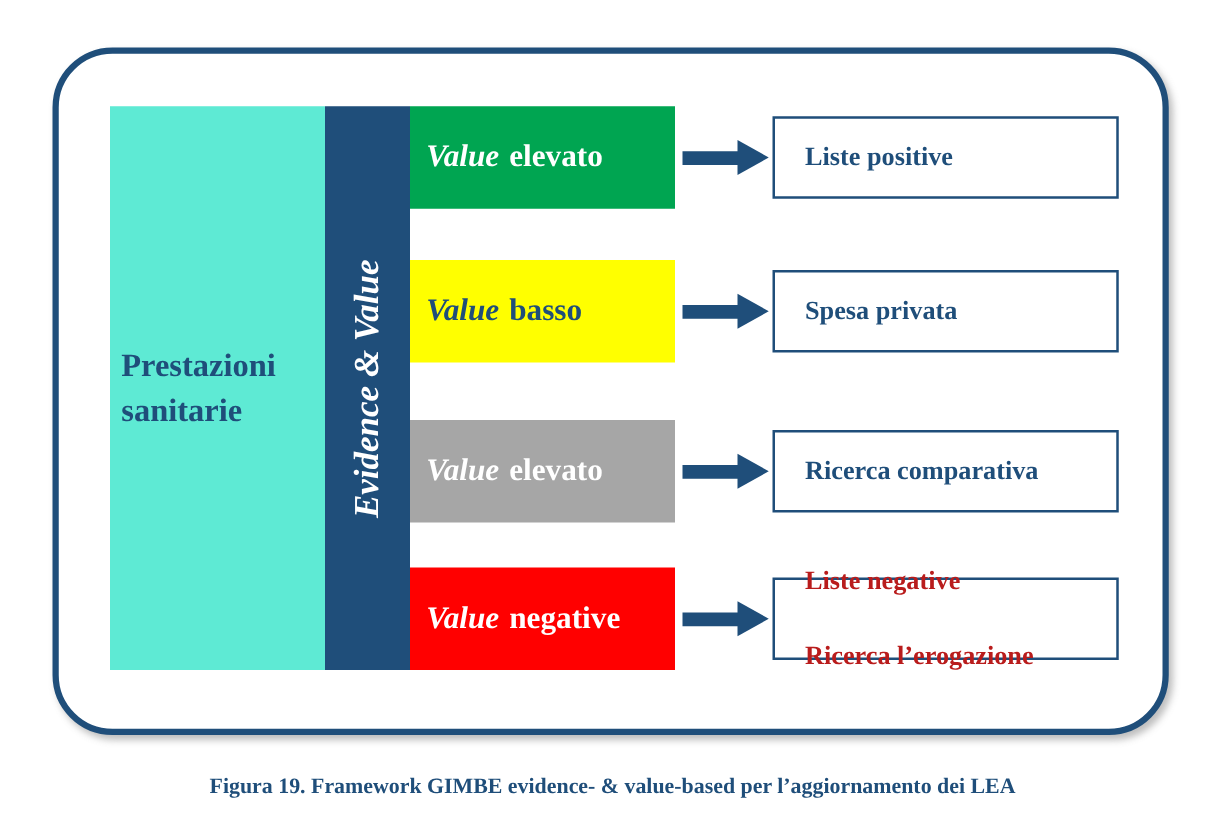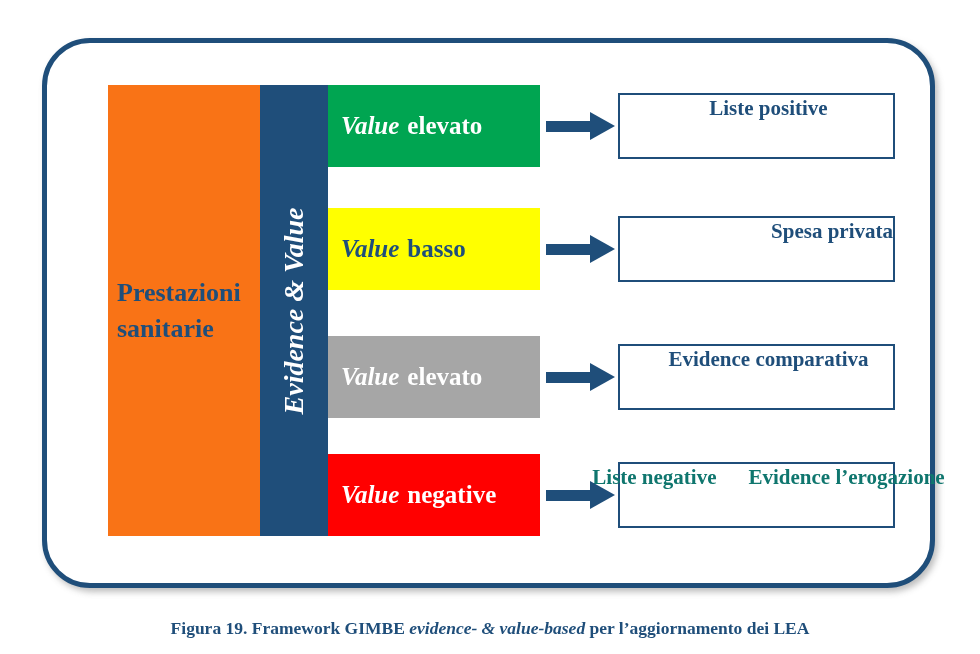--- a/index.html
+++ b/index.html
@@ -100,46 +100,47 @@
     border-left: 25px solid #1f4e7a;
   }
 
   .outcome-box {
     width: 277px;
     height: 66px;
     flex: none;
     background: #ffffff;
     border: 2px solid #1f4e7a;
     display: flex;
+    flex-direction: column;
     justify-content: center;
     padding-left: 24px;
     font-size: 21px;
     font-weight: bold;
     line-height: 1.32;
     white-space: nowrap;
   }
 
   .caption {
     position: absolute;
     left: 0; right: 0;
     top: 618px;
     text-align: center;
     font-size: 17.5px;
     font-weight: bold;
   }
-  .caption .italic { font-style: italic; }
+  .caption .italic { }
 </style>
 </head>
 <body>
 
 <div class="page">
 
   <div class="frame" style="border-color: rgb(31, 78, 122);"></div>
 
-  <div class="left-box" style="background-color: #f97316; margin-left: 20px;">
+  <div class="left-box" style="background-color: #5eead4;">
     <div class="left-box-label" style="color: rgb(31, 78, 122);">Prestazioni sanitarie</div>
   </div>
 
   <div class="spine" style="background-color: rgb(31, 78, 122);">
     <div class="spine-label">Evidence &amp; Value</div>
   </div>
 
   <div class="row row-0">
     <div class="value-box" style="background-color: rgb(0, 165, 81); color: rgb(255, 255, 255);">
       <span class="value-word">Value</span>
@@ -156,51 +157,51 @@
 
   <div class="row row-1">
     <div class="value-box" style="background-color: rgb(255, 255, 0); color: rgb(31, 78, 122);">
       <span class="value-word">Value</span>
       <span class="level-word">basso</span>
     </div>
     <div class="arrow">
       <div class="arrow-shaft" style="background-color: rgb(31, 78, 122);"></div>
       <div class="arrow-head" style="border-left-color: rgb(31, 78, 122);"></div>
     </div>
-    <div class="outcome-box" style="border-color: rgb(31, 78, 122); color: rgb(31, 78, 122); justify-content: flex-end;">
+    <div class="outcome-box" style="border-color: rgb(31, 78, 122); color: rgb(31, 78, 122);">
       <div class="outcome-line">Spesa privata</div>
     </div>
   </div>
 
   <div class="row row-2">
     <div class="value-box" style="background-color: rgb(166, 166, 166); color: rgb(255, 255, 255);">
       <span class="value-word">Value</span>
       <span class="level-word">elevato</span>
     </div>
     <div class="arrow">
       <div class="arrow-shaft" style="background-color: rgb(31, 78, 122);"></div>
       <div class="arrow-head" style="border-left-color: rgb(31, 78, 122);"></div>
     </div>
     <div class="outcome-box" style="border-color: rgb(31, 78, 122); color: rgb(31, 78, 122);">
-      <div class="outcome-line">Evidence comparativa</div>
+      <div class="outcome-line">Ricerca comparativa</div>
     </div>
   </div>
 
   <div class="row row-3">
     <div class="value-box" style="background-color: rgb(255, 0, 0); color: rgb(255, 255, 255);">
       <span class="value-word">Value</span>
       <span class="level-word">negative</span>
     </div>
     <div class="arrow">
       <div class="arrow-shaft" style="background-color: rgb(31, 78, 122);"></div>
       <div class="arrow-head" style="border-left-color: rgb(31, 78, 122);"></div>
     </div>
-    <div class="outcome-box" style="border-color: rgb(31, 78, 122); color: #0f766e; gap: 32px;">
+    <div class="outcome-box" style="border-color: rgb(31, 78, 122); color: #b91c1c; gap: 32px;">
       <div class="outcome-line">Liste negative</div>
-      <div class="outcome-line">Evidence l’erogazione</div>
+      <div class="outcome-line">Ricerca l’erogazione</div>
     </div>
   </div>
 
   <div class="caption" style="color: rgb(31, 78, 122);">
     <span>Figura 19. Framework GIMBE </span><span class="italic">evidence- &amp; value-based</span><span> per l’aggiornamento dei LEA</span>
   </div>
 
 </div>
 
 </body></html>

